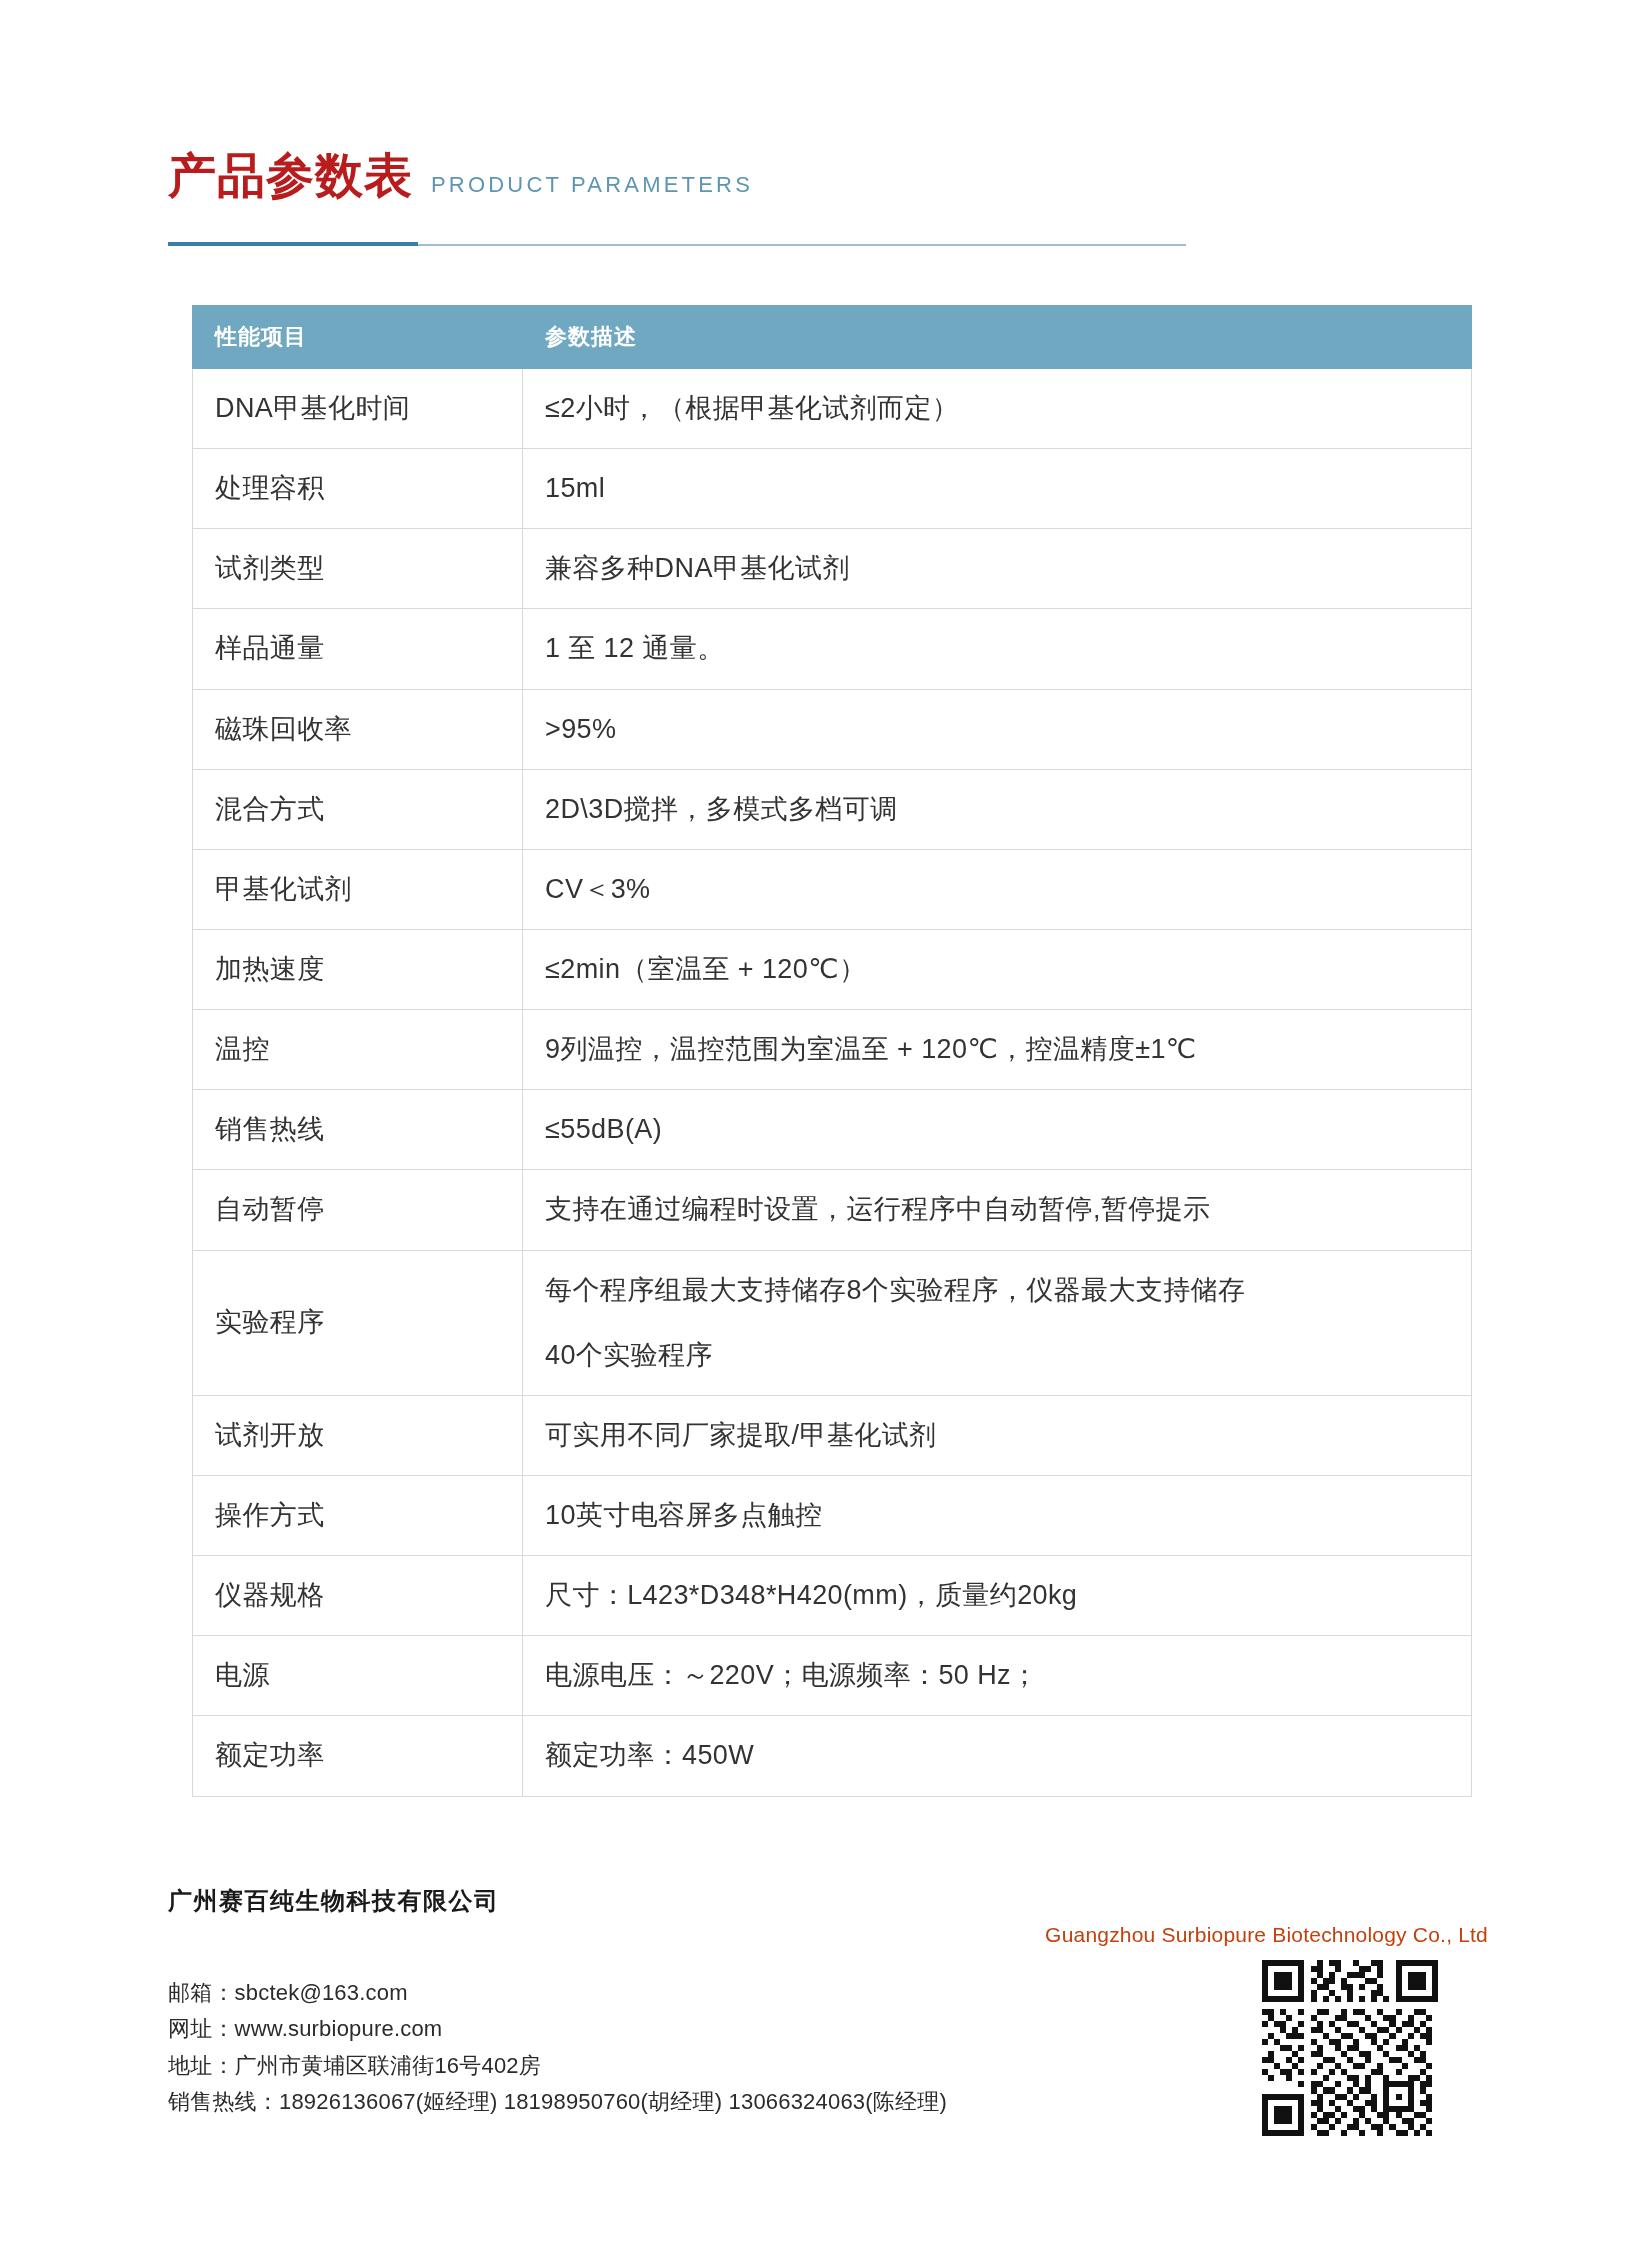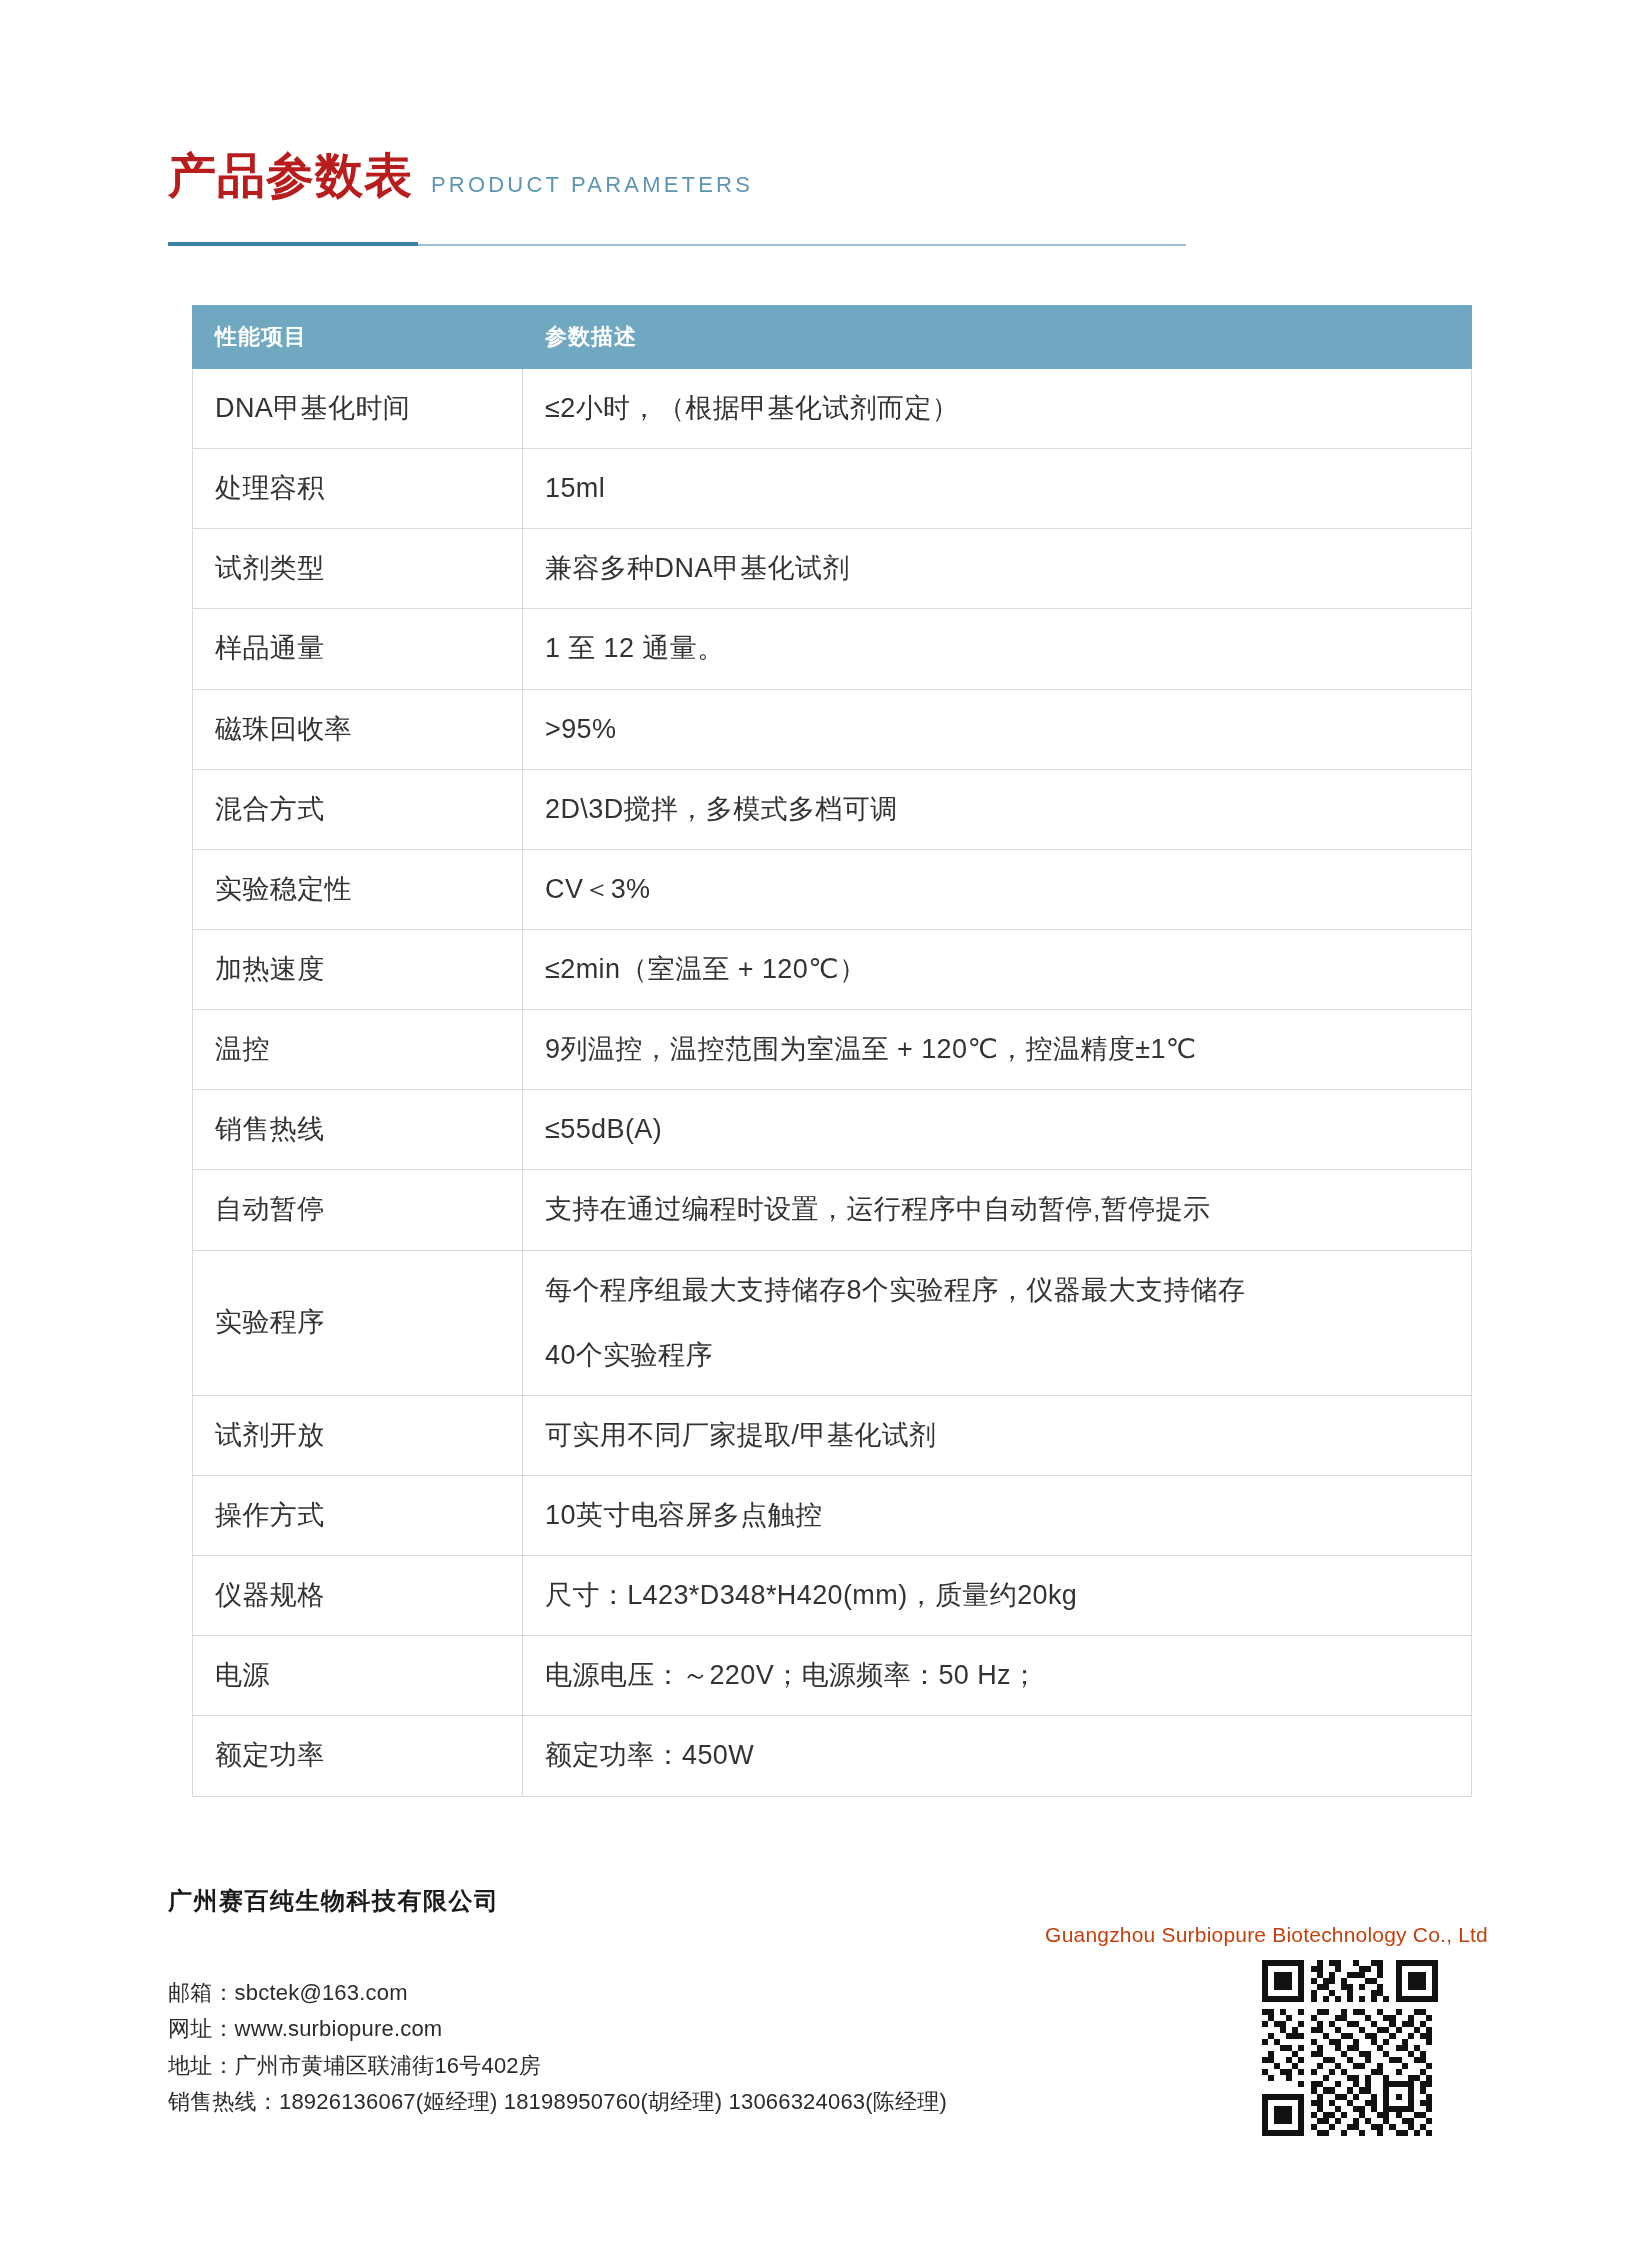--- a/index.html
+++ b/index.html
@@ -184,21 +184,21 @@
         </tr>
         <tr>
           <td class="item">磁珠回收率</td>
           <td class="desc">&gt;95%</td>
         </tr>
         <tr>
           <td class="item">混合方式</td>
           <td class="desc">2D\3D搅拌，多模式多档可调</td>
         </tr>
         <tr>
-          <td class="item">实验稳定性</td>
+          <td class="item">甲基化试剂</td>
           <td class="desc">CV＜3%</td>
         </tr>
         <tr>
           <td class="item">加热速度</td>
           <td class="desc">≤2min（室温至 + 120℃）</td>
         </tr>
         <tr>
           <td class="item">温控</td>
           <td class="desc">9列温控，温控范围为室温至 + 120℃，控温精度±1℃</td>
         </tr>

